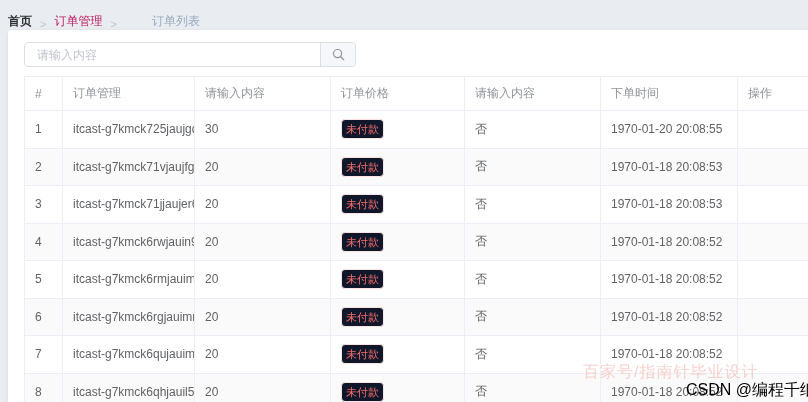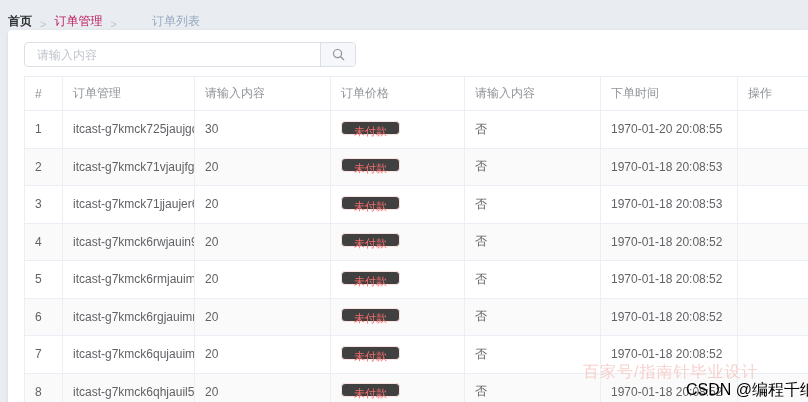--- a/index.html
+++ b/index.html
@@ -30,22 +30,22 @@
   
   .table-wrap { position:absolute; left:16px; top:46px; width:784px; }
   table { border-collapse:collapse; table-layout:fixed; width:784px; font-size:12px; }
   th, td { border:1px solid #ebeef5; padding:0 10px; text-align:left;
            white-space:nowrap; overflow:hidden; }
   th { height:34px; color:#909399; font-weight:500; background:#fff; }
   td { height:37.5px; color:#606266; background:#fff; }
   tbody tr:nth-child(even) td { background:#fafafa; }
   .c0{width:38px}.c1{width:132px}.c2{width:136px}.c3{width:134px}.c4{width:136px}.c5{width:137px}.c6{width:71px}
 
-  .tag-danger { display:inline-block; height:14px; line-height:18px; padding:0 12px;
-                background:#404040; border:1px solid #fde2e2; border-radius:4px;
+  .tag-danger { display:inline-block; height:20px; line-height:18px; padding:0 4px;
+                background:#0f172a; border:1px solid #fde2e2; border-radius:4px;
                 color:#f56c6c; font-size:11px; }
 
   
   .wm-large { position:absolute; left:583px; top:362px; font-size:16px; letter-spacing:1px;
               color:#f5c6c2; opacity:.8; white-space:nowrap; pointer-events:none; z-index:5; }
   .wm-csdn  { position:absolute; left:686px; top:380px; font-size:16px;
               color:#000000; white-space:nowrap; pointer-events:none; z-index:6; }
 </style>
 </head>
 <body>

